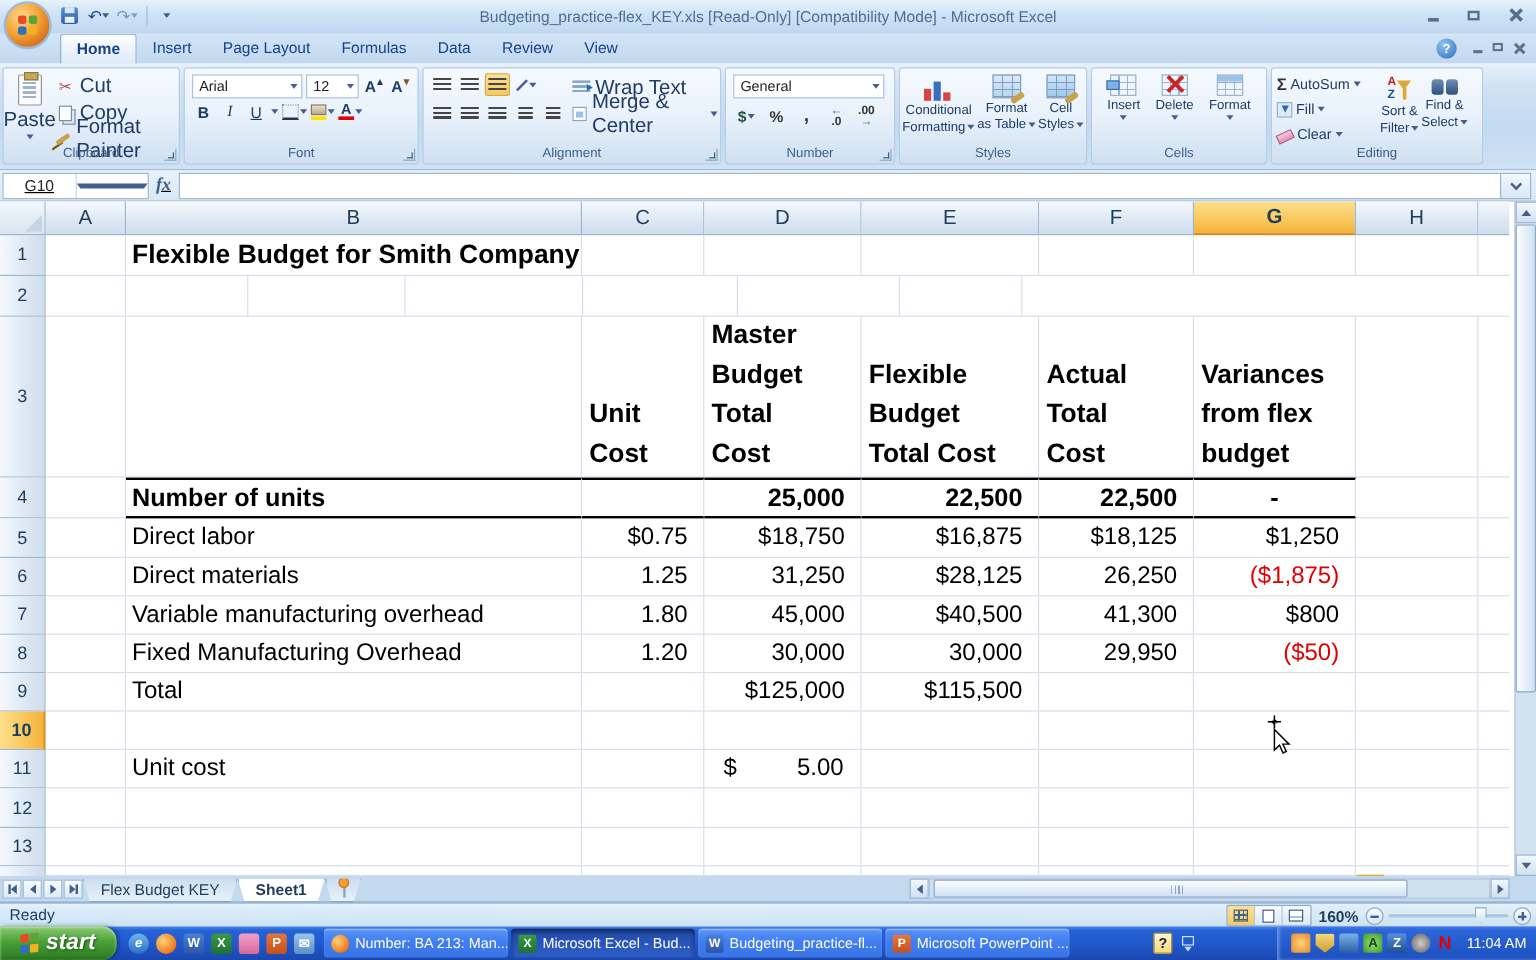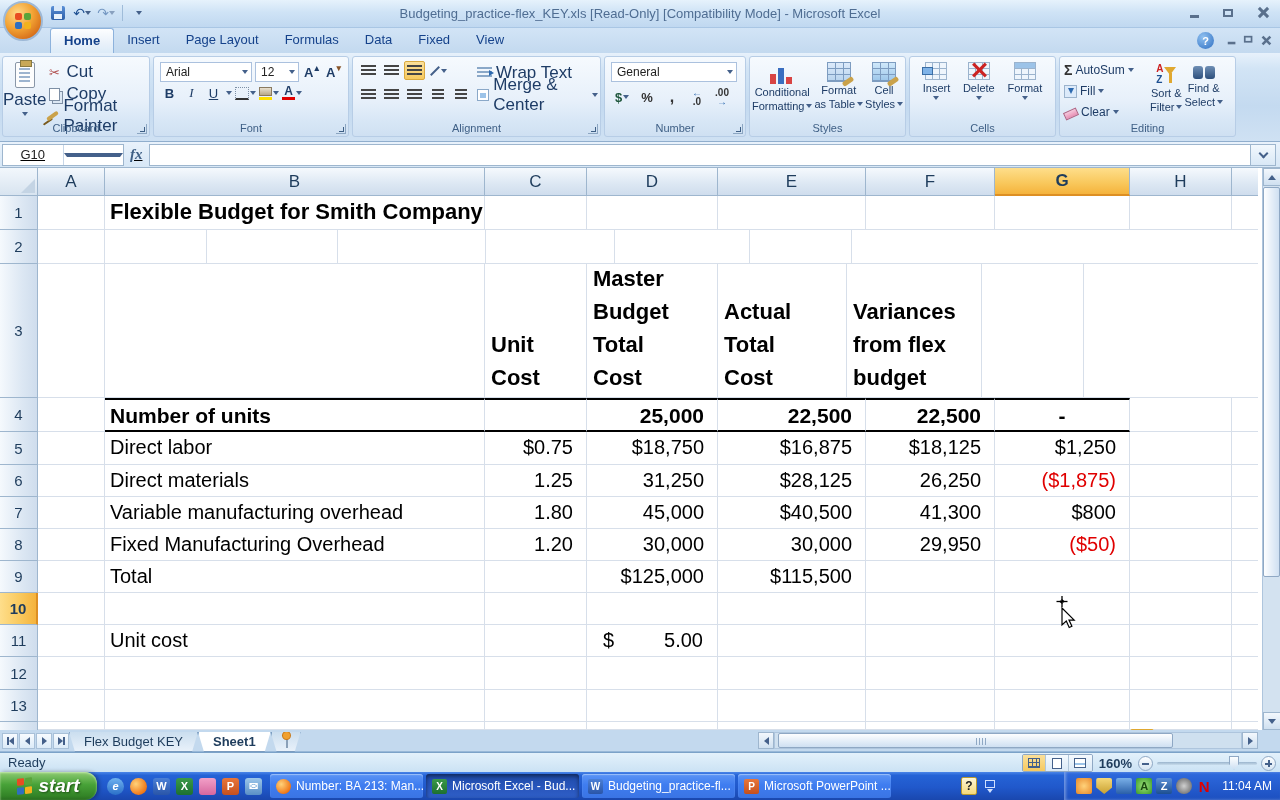--- a/index.html
+++ b/index.html
@@ -302,21 +302,21 @@
     </div>
   </div>
 
   <div class="tabrow">
     <div class="rtabs">
       <div class="rtab active">Home</div>
       <div class="rtab">Insert</div>
       <div class="rtab">Page Layout</div>
       <div class="rtab">Formulas</div>
       <div class="rtab">Data</div>
-      <div class="rtab">Fixed</div>
+      <div class="rtab">Review</div>
       <div class="rtab">View</div>
     </div>
     <div class="tabrow-right">
       <div class="help-orb">?</div>
       <div class="small-ctl">
         <span class="glyph-min"></span>
         <span class="glyph-rest"></span>
         <span class="glyph-x"></span>
       </div>
     </div>
@@ -667,20 +667,23 @@
     <div class="grow h134">
       <div class="rh">3</div>
       <div class="c wA h134"></div>
       <div class="c wB h134"></div>
       <div class="c wC h134 hdr3">
           <span style="width:52px;">Unit Cost</span>
         </div>
       <div class="c wD h134 hdr3">
           <span style="width:76px;">Master Budget Total Cost</span>
         </div>
+      <div class="c wE h134 hdr3">
+          <span style="width:112px;">Flexible Budget Total Cost</span>
+        </div>
       <div class="c wF h134 hdr3">
           <span style="width:64px;">Actual Total Cost</span>
         </div>
       <div class="c wG h134 hdr3">
           <span style="width:110px;">Variances from flex budget</span>
         </div>
       <div class="c wH h134"></div>
         <div class="c wFill h134"></div>
     </div>
 

